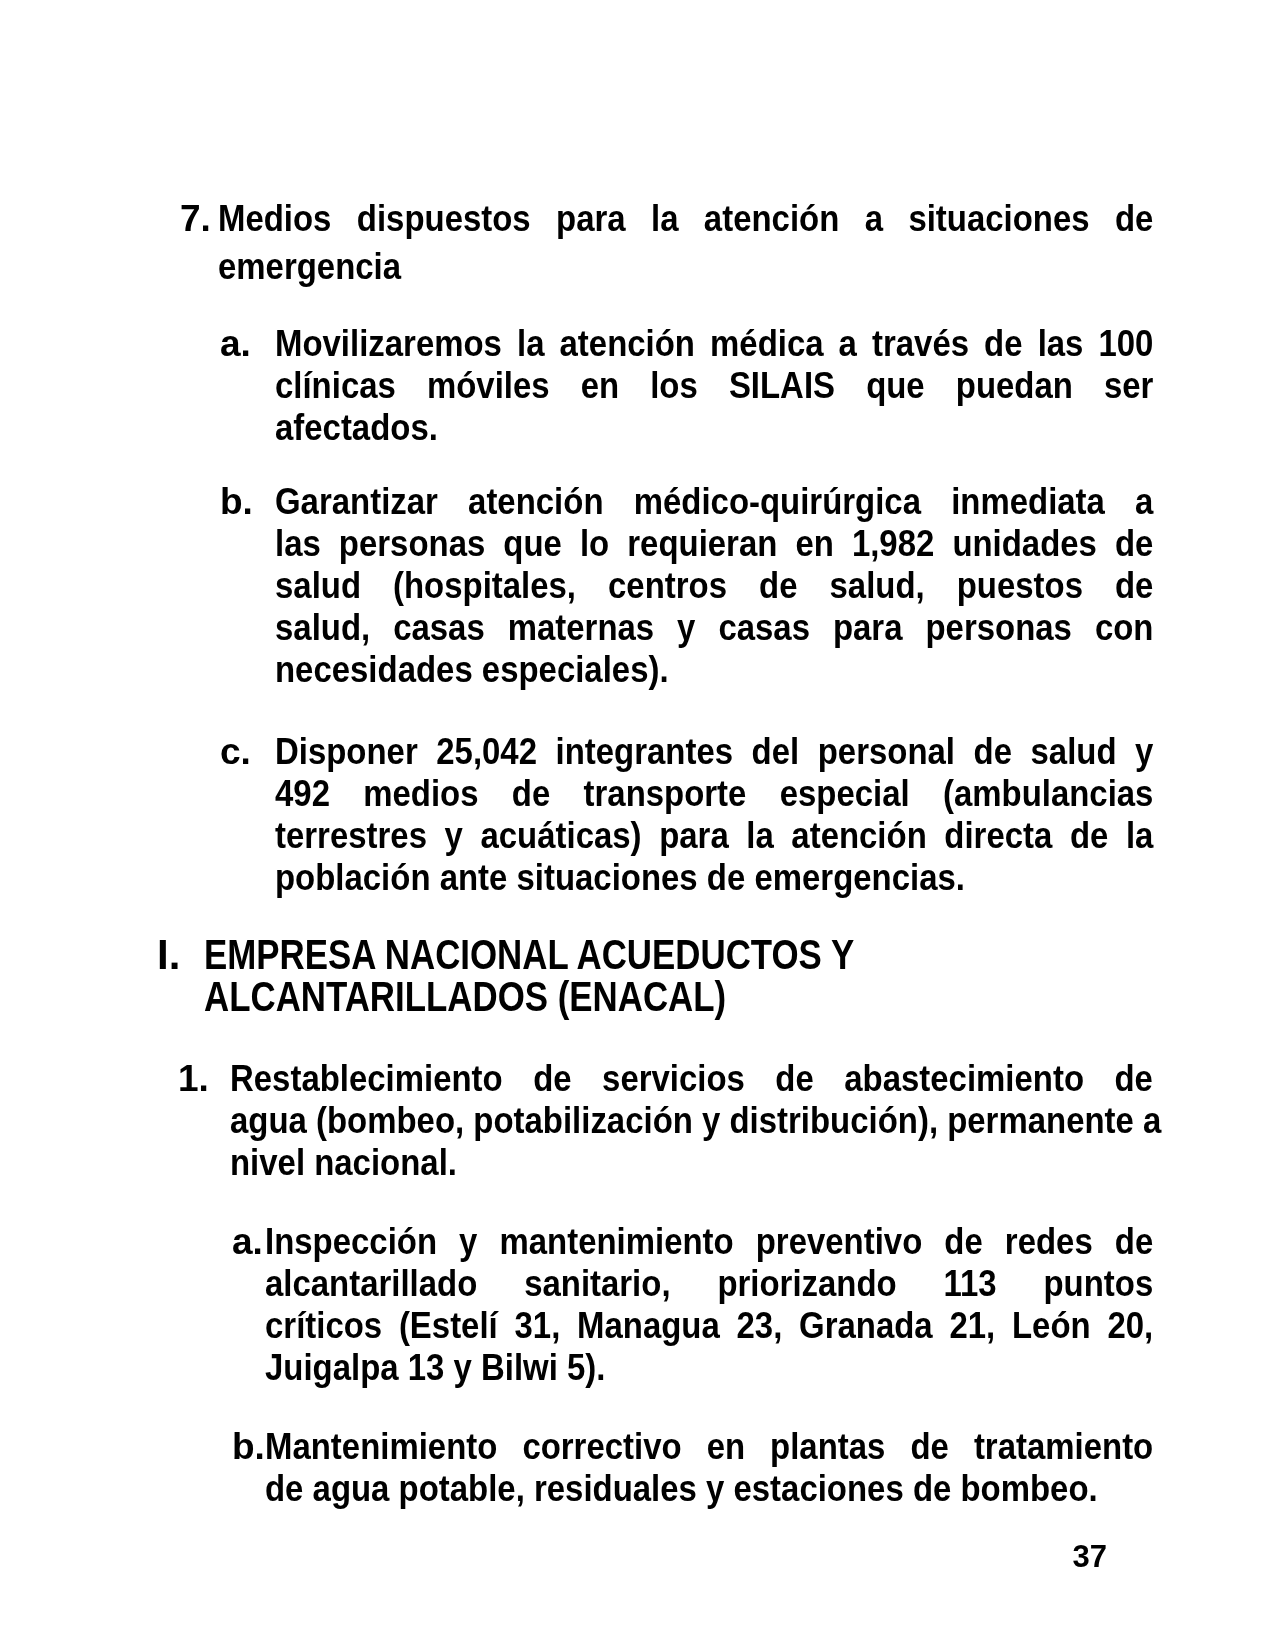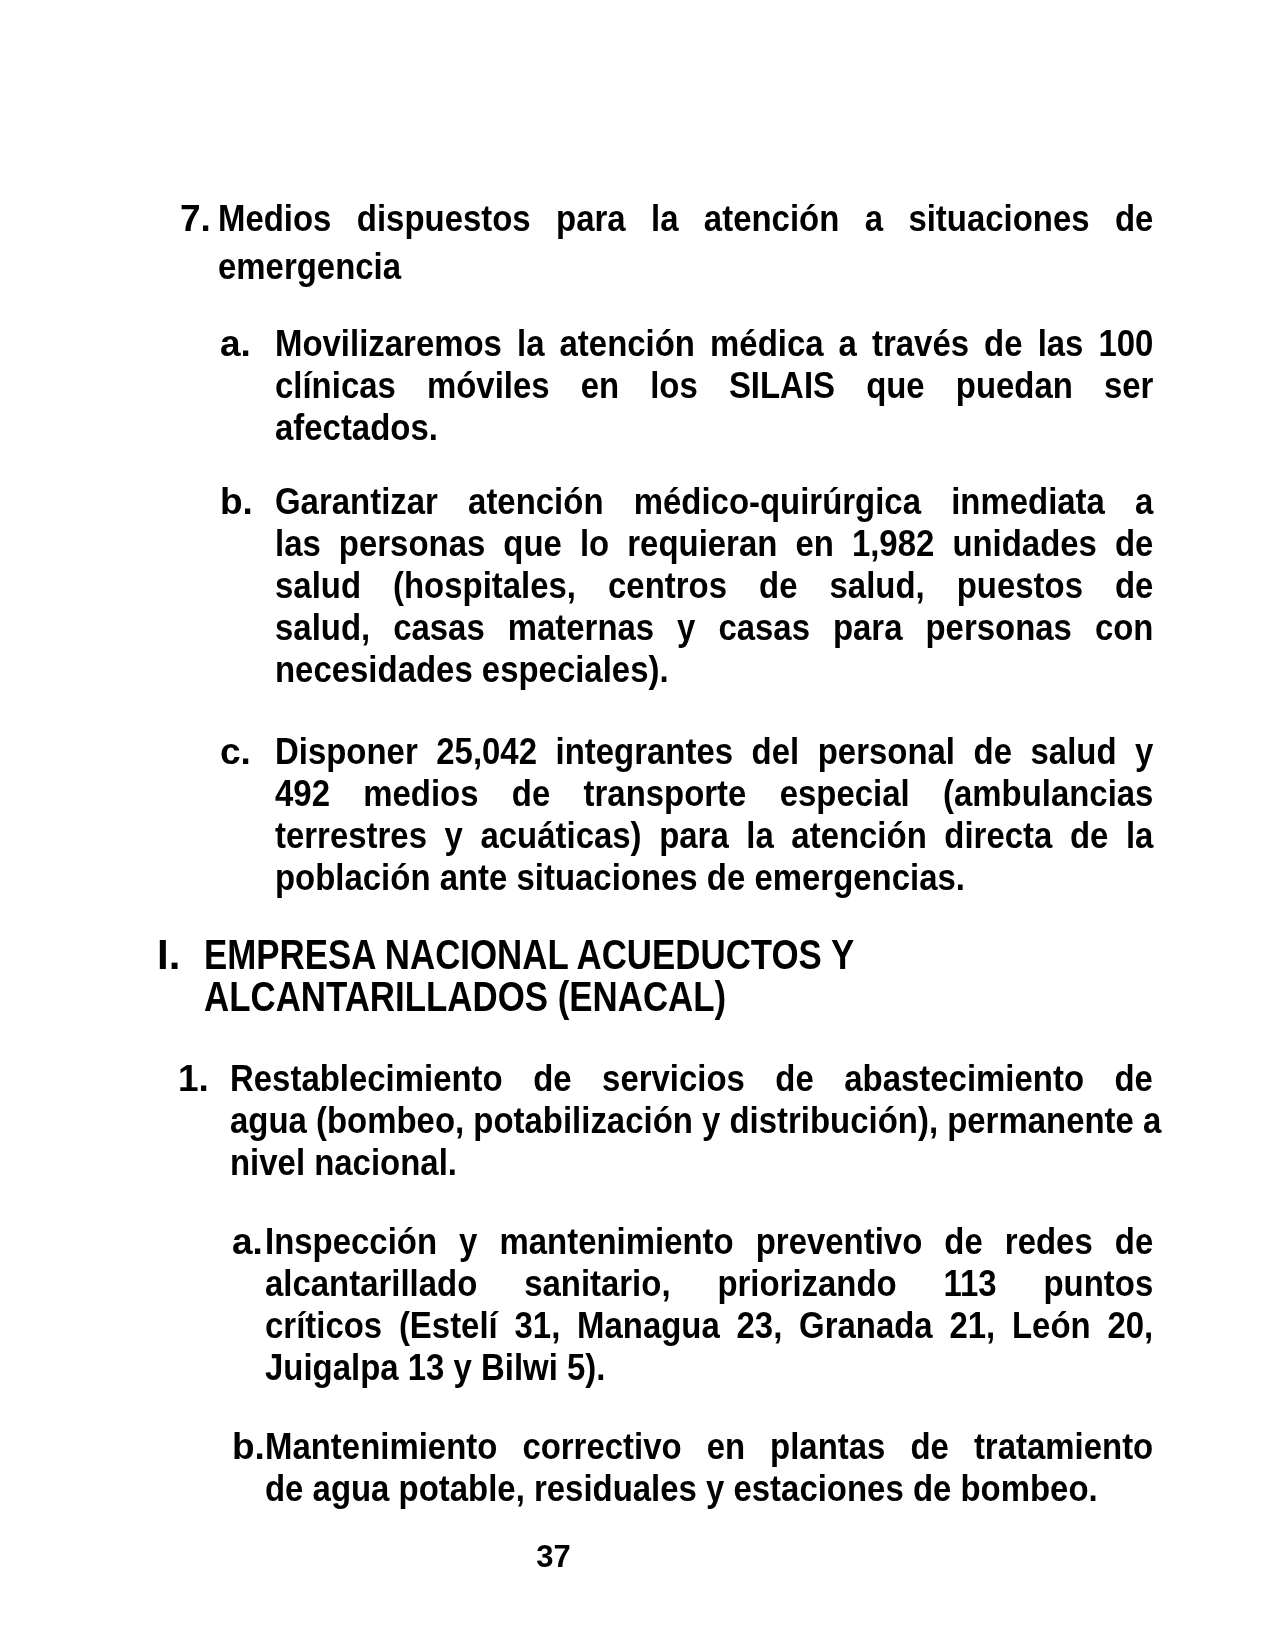--- a/index.html
+++ b/index.html
@@ -49,21 +49,21 @@
 
   .mt32{margin-top:32px;}
   .mt35{margin-top:35px;}
   .mt37{margin-top:37px;}
   .mt40{margin-top:40px;}
 
   .pagenum{
     position:absolute;
     left:0;top:1536px;
     width:1107px;
-    text-align:center;
+    text-align:right;
     font-size:31px;
     line-height:42px;
     font-weight:bold;
   }
 </style>
 </head>
 <body>
 
 <div class="page">
 

